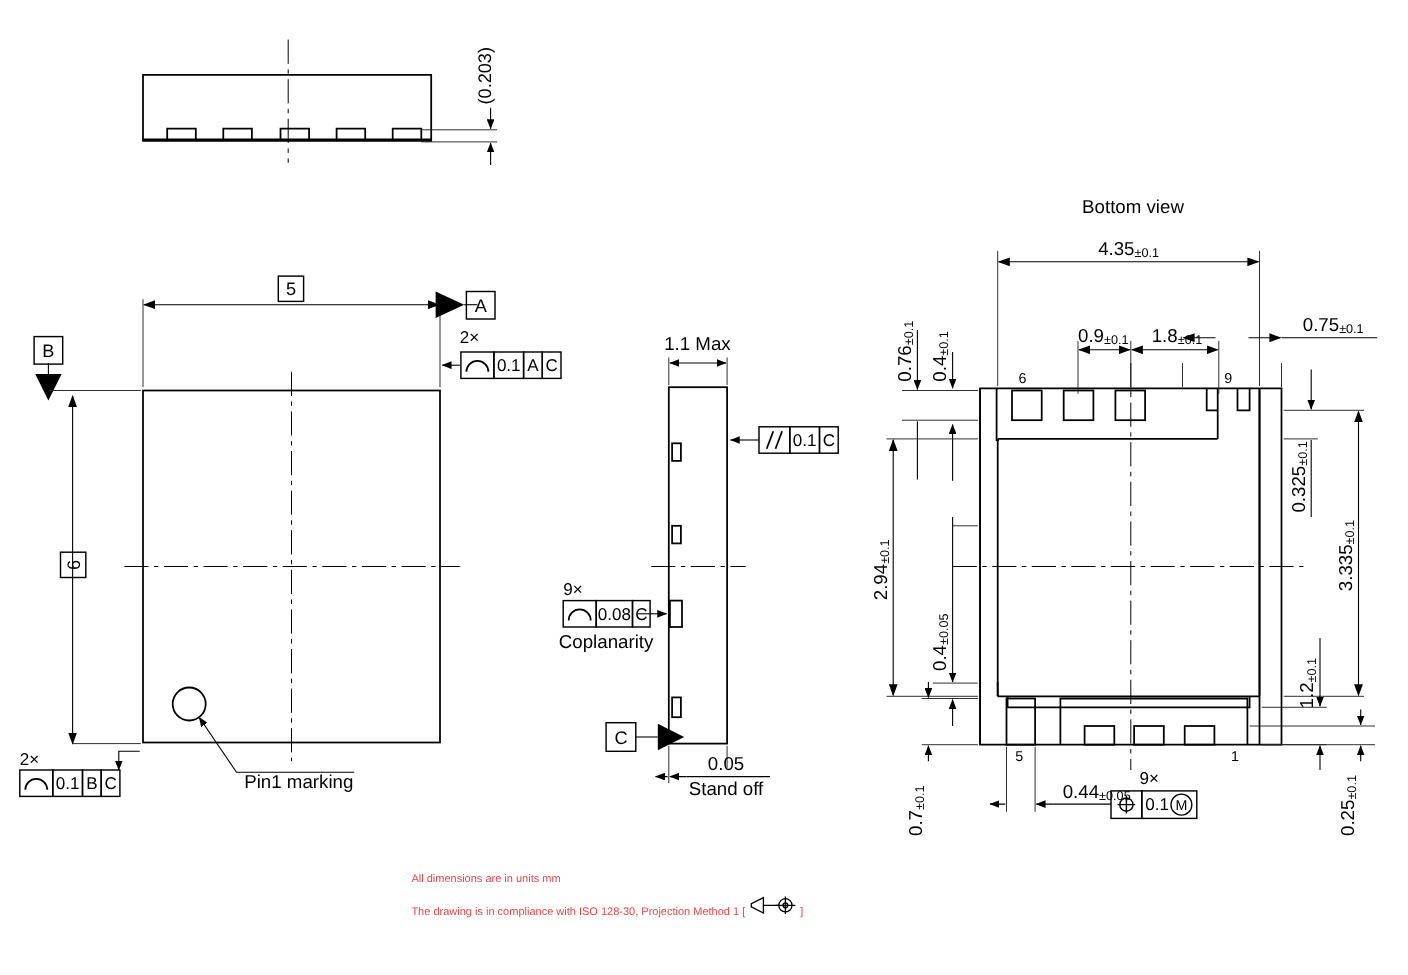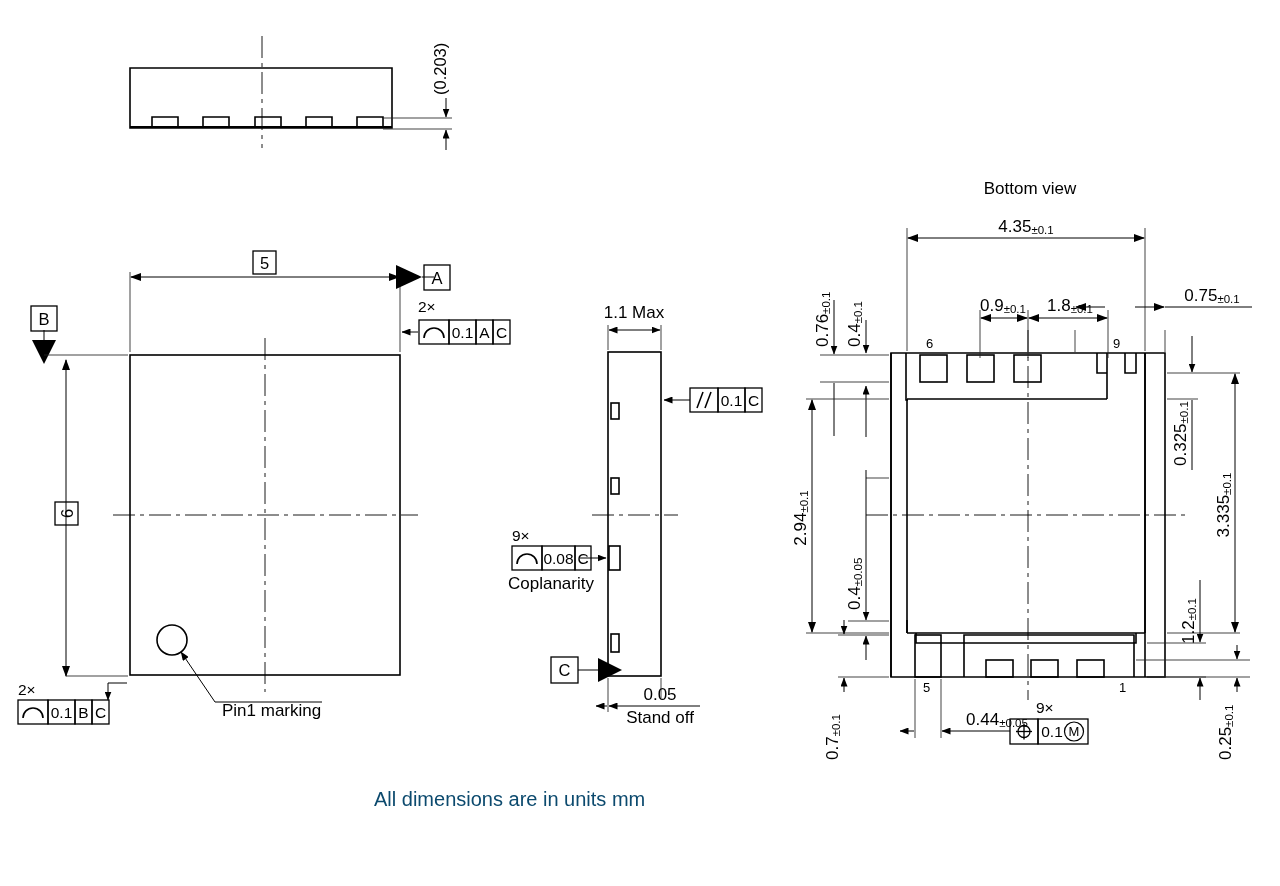--- a/index.html
+++ b/index.html
@@ -26,24 +26,24 @@
     width: 1280px;
     height: 886px;
   }
   .note-block {
     position: absolute;
     left: 374px;
     top: 785px;
     width: 620px;
   }
   .note-line {
-    font-size: 20px;
+    font-size: 10px;
     line-height: 29px;
     white-space: nowrap;
-    color: #0c4a6e;
+    color: #ef4444;
   }
   .proj-sym {
     display: inline-block;
     vertical-align: middle;
     margin: 0 2px;
   }
 </style>
 </head>
 <body>
 
@@ -374,15 +374,27 @@
         <text class="txt t15" x="1052" y="736.5" text-anchor="middle">0.1</text>
         <circle cx="1074" cy="731.5" r="9.5" fill="none" stroke="#000" stroke-width="1.2"></circle>
         <text class="txt t13" x="1074" y="736" text-anchor="middle">M</text>
       </g>
     </g>
 
   </svg>
 
   <div class="note-block">
     <div class="note-line">All dimensions are in units mm</div>
+    <div class="note-line">
+      <span>The drawing is in compliance with ISO 128-30, Projection Method 1 [</span><span class="proj-sym">
+        <svg width="46" height="18" viewBox="0 0 46 18">
+          <path d="M14,2 L3,7.5 L3,10.5 L14,16 Z" fill="none" stroke="#000" stroke-width="1.2"></path>
+          <line x1="14" y1="9" x2="28" y2="9" stroke="#000" stroke-width="1.2"></line>
+          <circle cx="34" cy="9" r="6" fill="none" stroke="#000" stroke-width="1.2"></circle>
+          <circle cx="34" cy="9" r="2.2" fill="none" stroke="#000" stroke-width="1.2"></circle>
+          <line x1="25" y1="9" x2="43" y2="9" stroke="#000" stroke-width="1.2"></line>
+          <line x1="34" y1="1" x2="34" y2="17" stroke="#000" stroke-width="1.2"></line>
+        </svg>
+      </span><span>]</span>
+    </div>
   </div>
 
 </div>
 
 </body></html>

